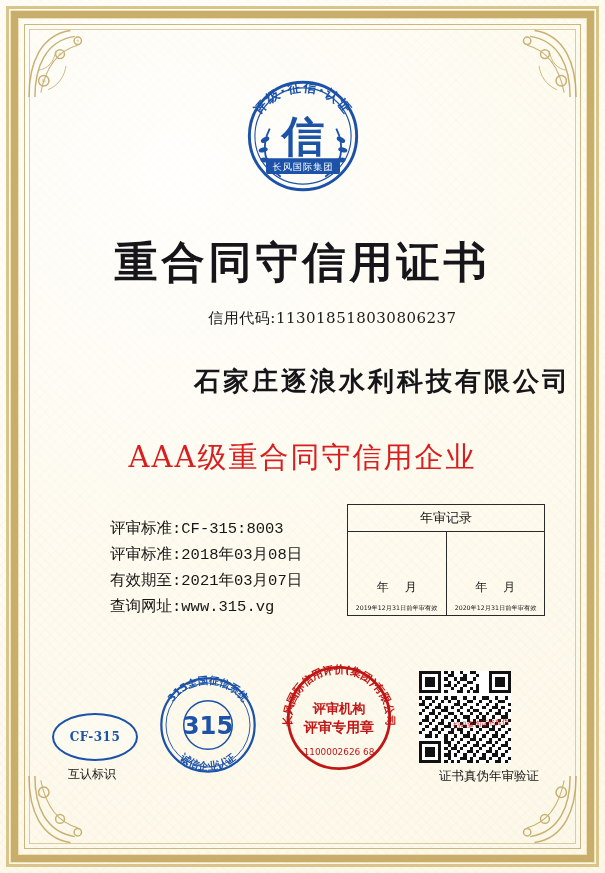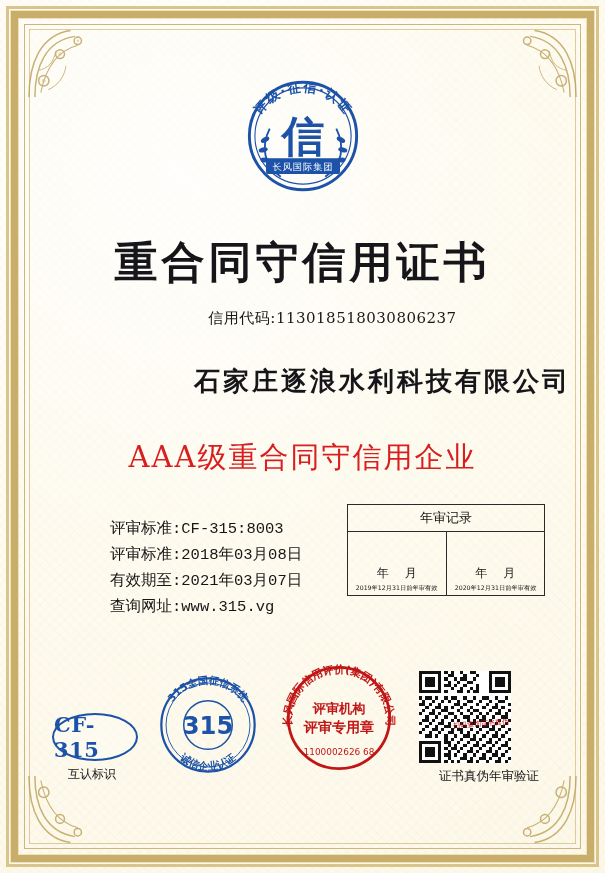--- a/index.html
+++ b/index.html
@@ -104,42 +104,42 @@
     font-size:15.5px;
     color:#161616;
     line-height:26px;
     margin-left:48px;
   }
   .info div{white-space:nowrap;}
 
   
   .review{
     position:absolute;top:470px;right:26px;
-    width:198px;height:92px;
+    width:198px;height:112px;
     border:1.4px solid #2a2a2a;
     box-sizing:border-box;
   }
   .review .rv-head{
     height:26px;
     border-bottom:1.4px solid #2a2a2a;
     display:flex;align-items:center;justify-content:center;
     font-size:13px;
     font-family:"DejaVu Serif", serif;
     color:#161616;
   }
   .review .rv-body{
     display:flex;height:calc(100% - 26px);
   }
   .rv-cell{
     flex:1;position:relative;
     display:flex;flex-direction:column;justify-content:flex-end;align-items:center;
   }
   .rv-cell + .rv-cell{border-left:1.4px solid #2a2a2a;}
   .rv-ym{
-    font-size:12px;color:#161616;margin-bottom:2px;
+    font-size:12px;color:#161616;margin-bottom:8px;
     font-family:"DejaVu Serif", serif;
     letter-spacing:6px;
     padding-left:6px;
   }
   .rv-note{
     font-size:6.5px;color:#161616;margin-bottom:3px;
     font-family:"DejaVu Sans", sans-serif;
     transform:scale(.96);
     white-space:nowrap;
   }
@@ -148,21 +148,21 @@
   .seals{position:absolute;bottom:6px;left:0;right:0;height:180px;}
 
   .seal-cf{
     position:absolute;left:18px;bottom:72px;
     width:82px;height:44px;
     border:2.2px solid #1c52a8;
     border-radius:50%/50%;
     display:flex;align-items:center;justify-content:center;
     color:#1c52a8;
     font-family:"DejaVu Serif", serif;
-    font-weight:bold;font-size:21px;
+    font-weight:bold;font-size:12px;
     letter-spacing:0.5px;
     background:rgba(255,255,255,0.25);
   }
   .seal-cf-label{
     position:absolute;left:34px;bottom:50px;
     font-size:12px;color:#161616;
     font-family:"DejaVu Serif", serif;
   }
 
   .seal-blue{

